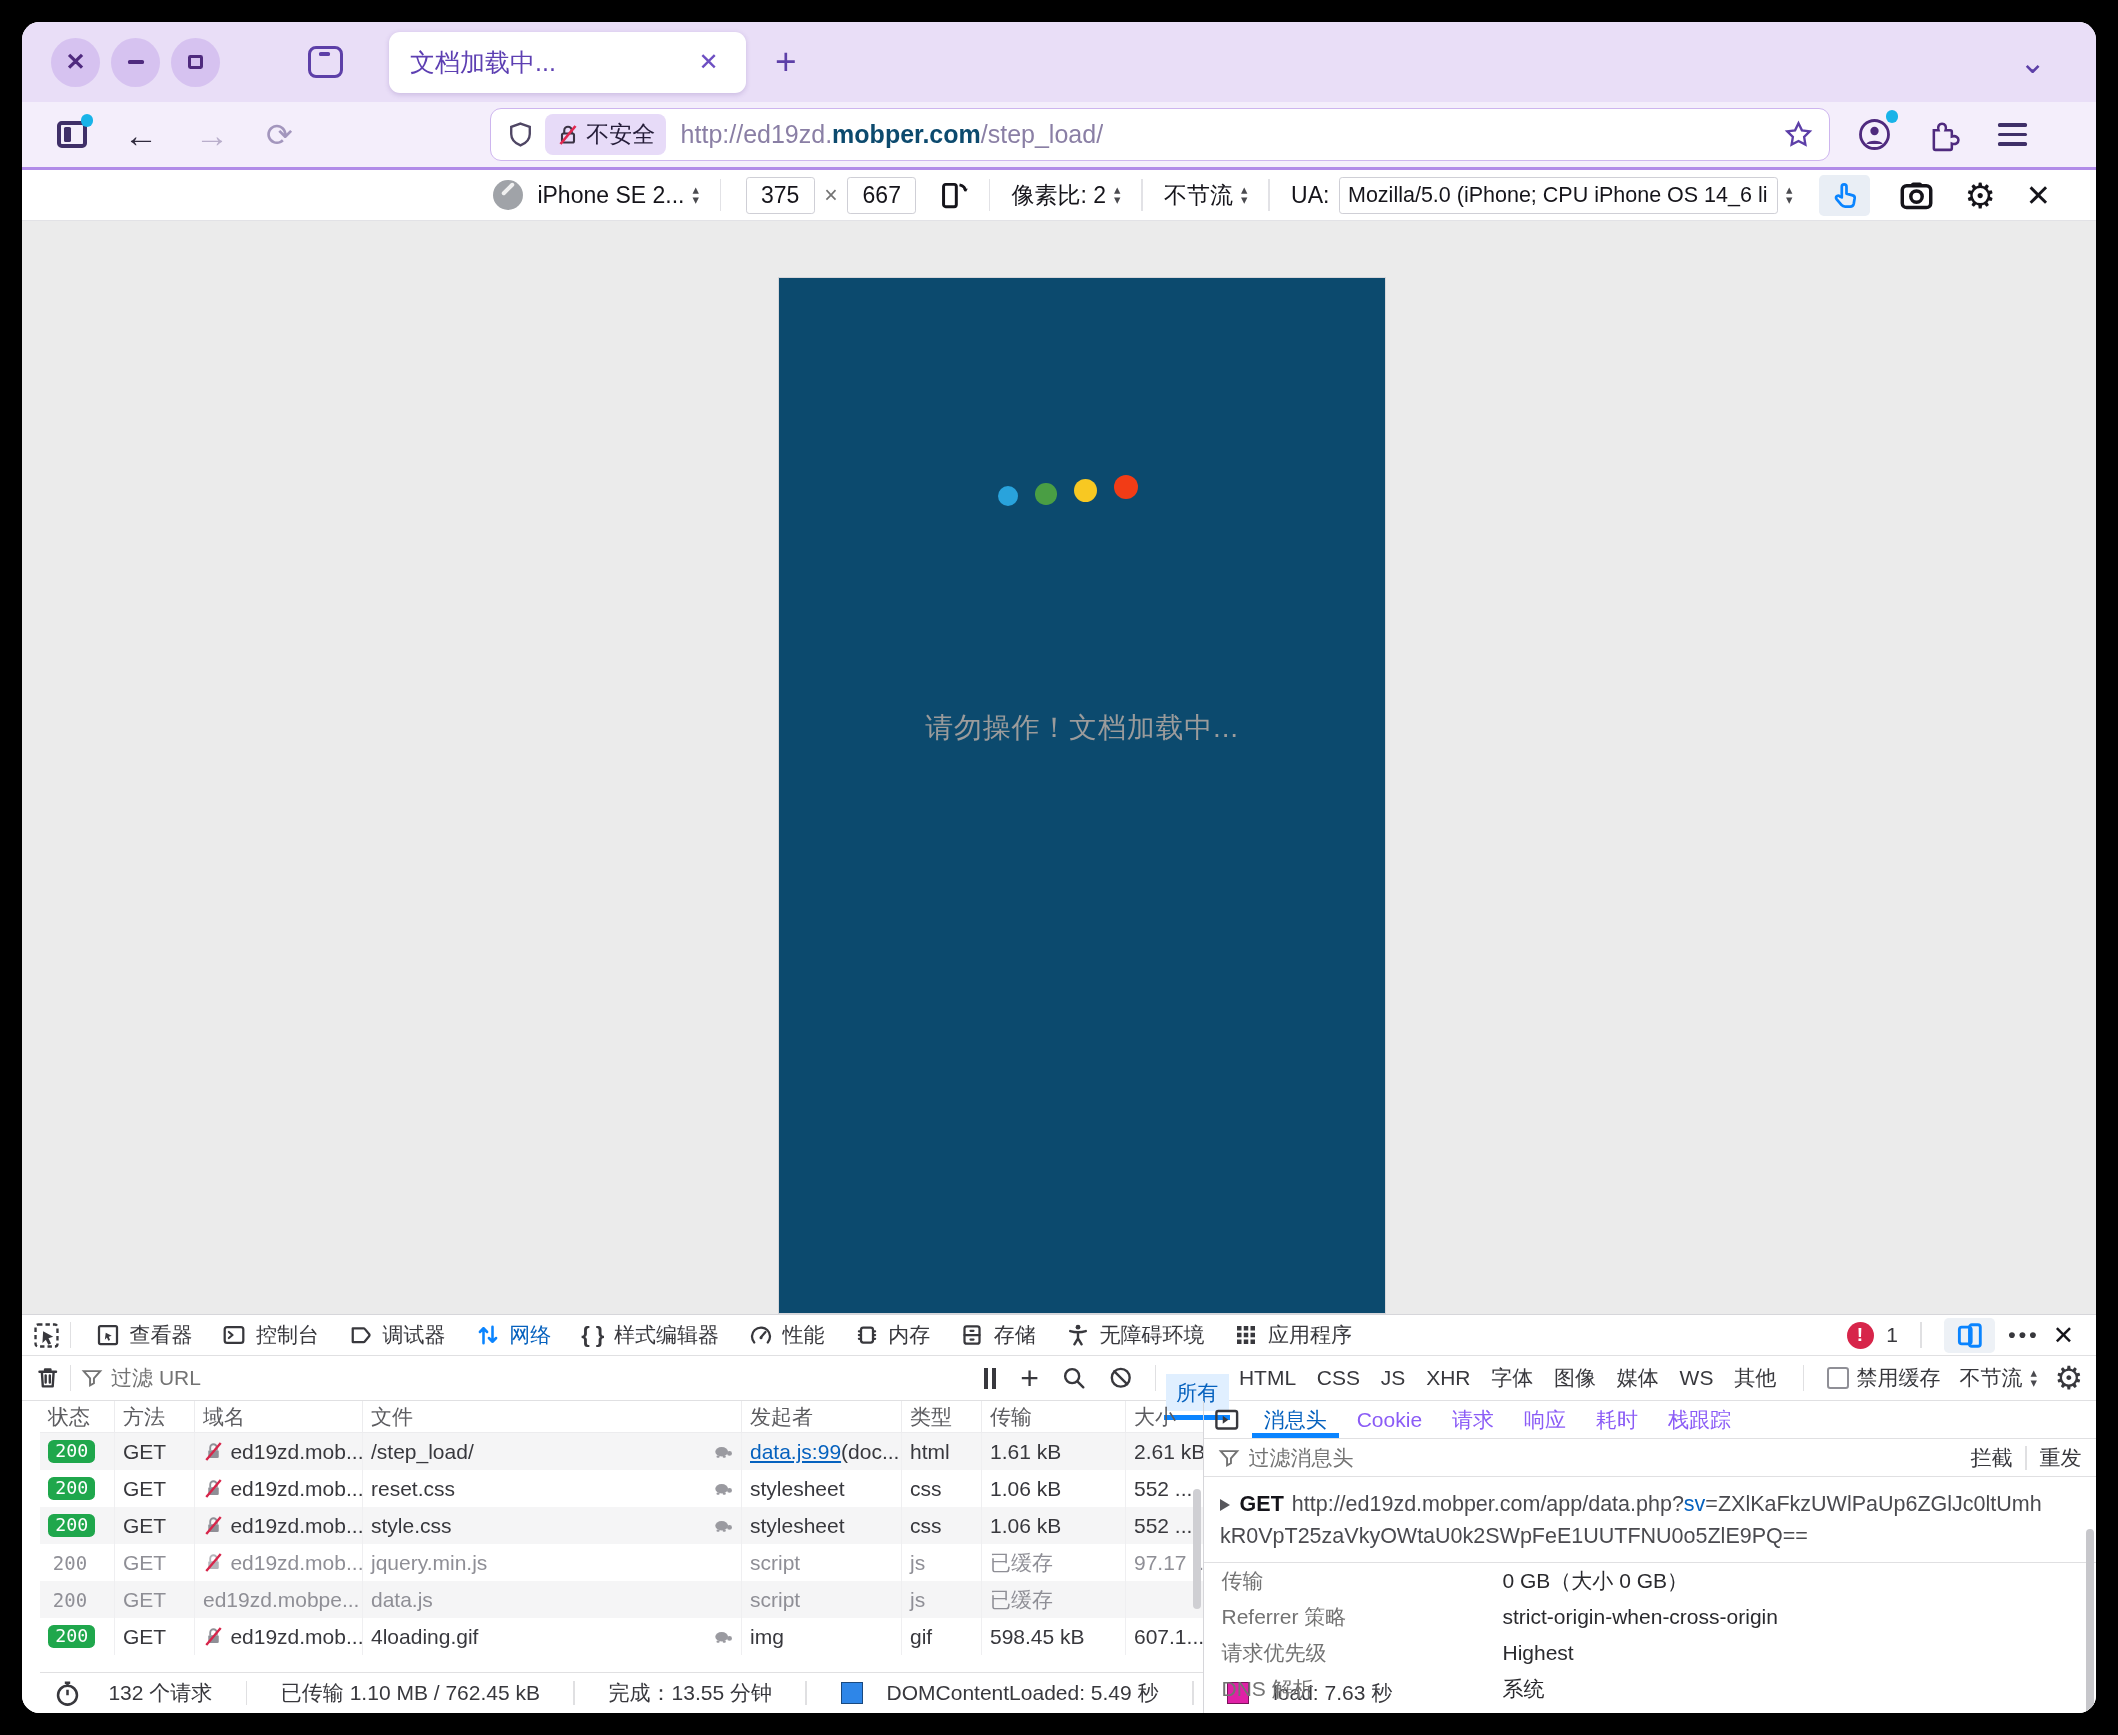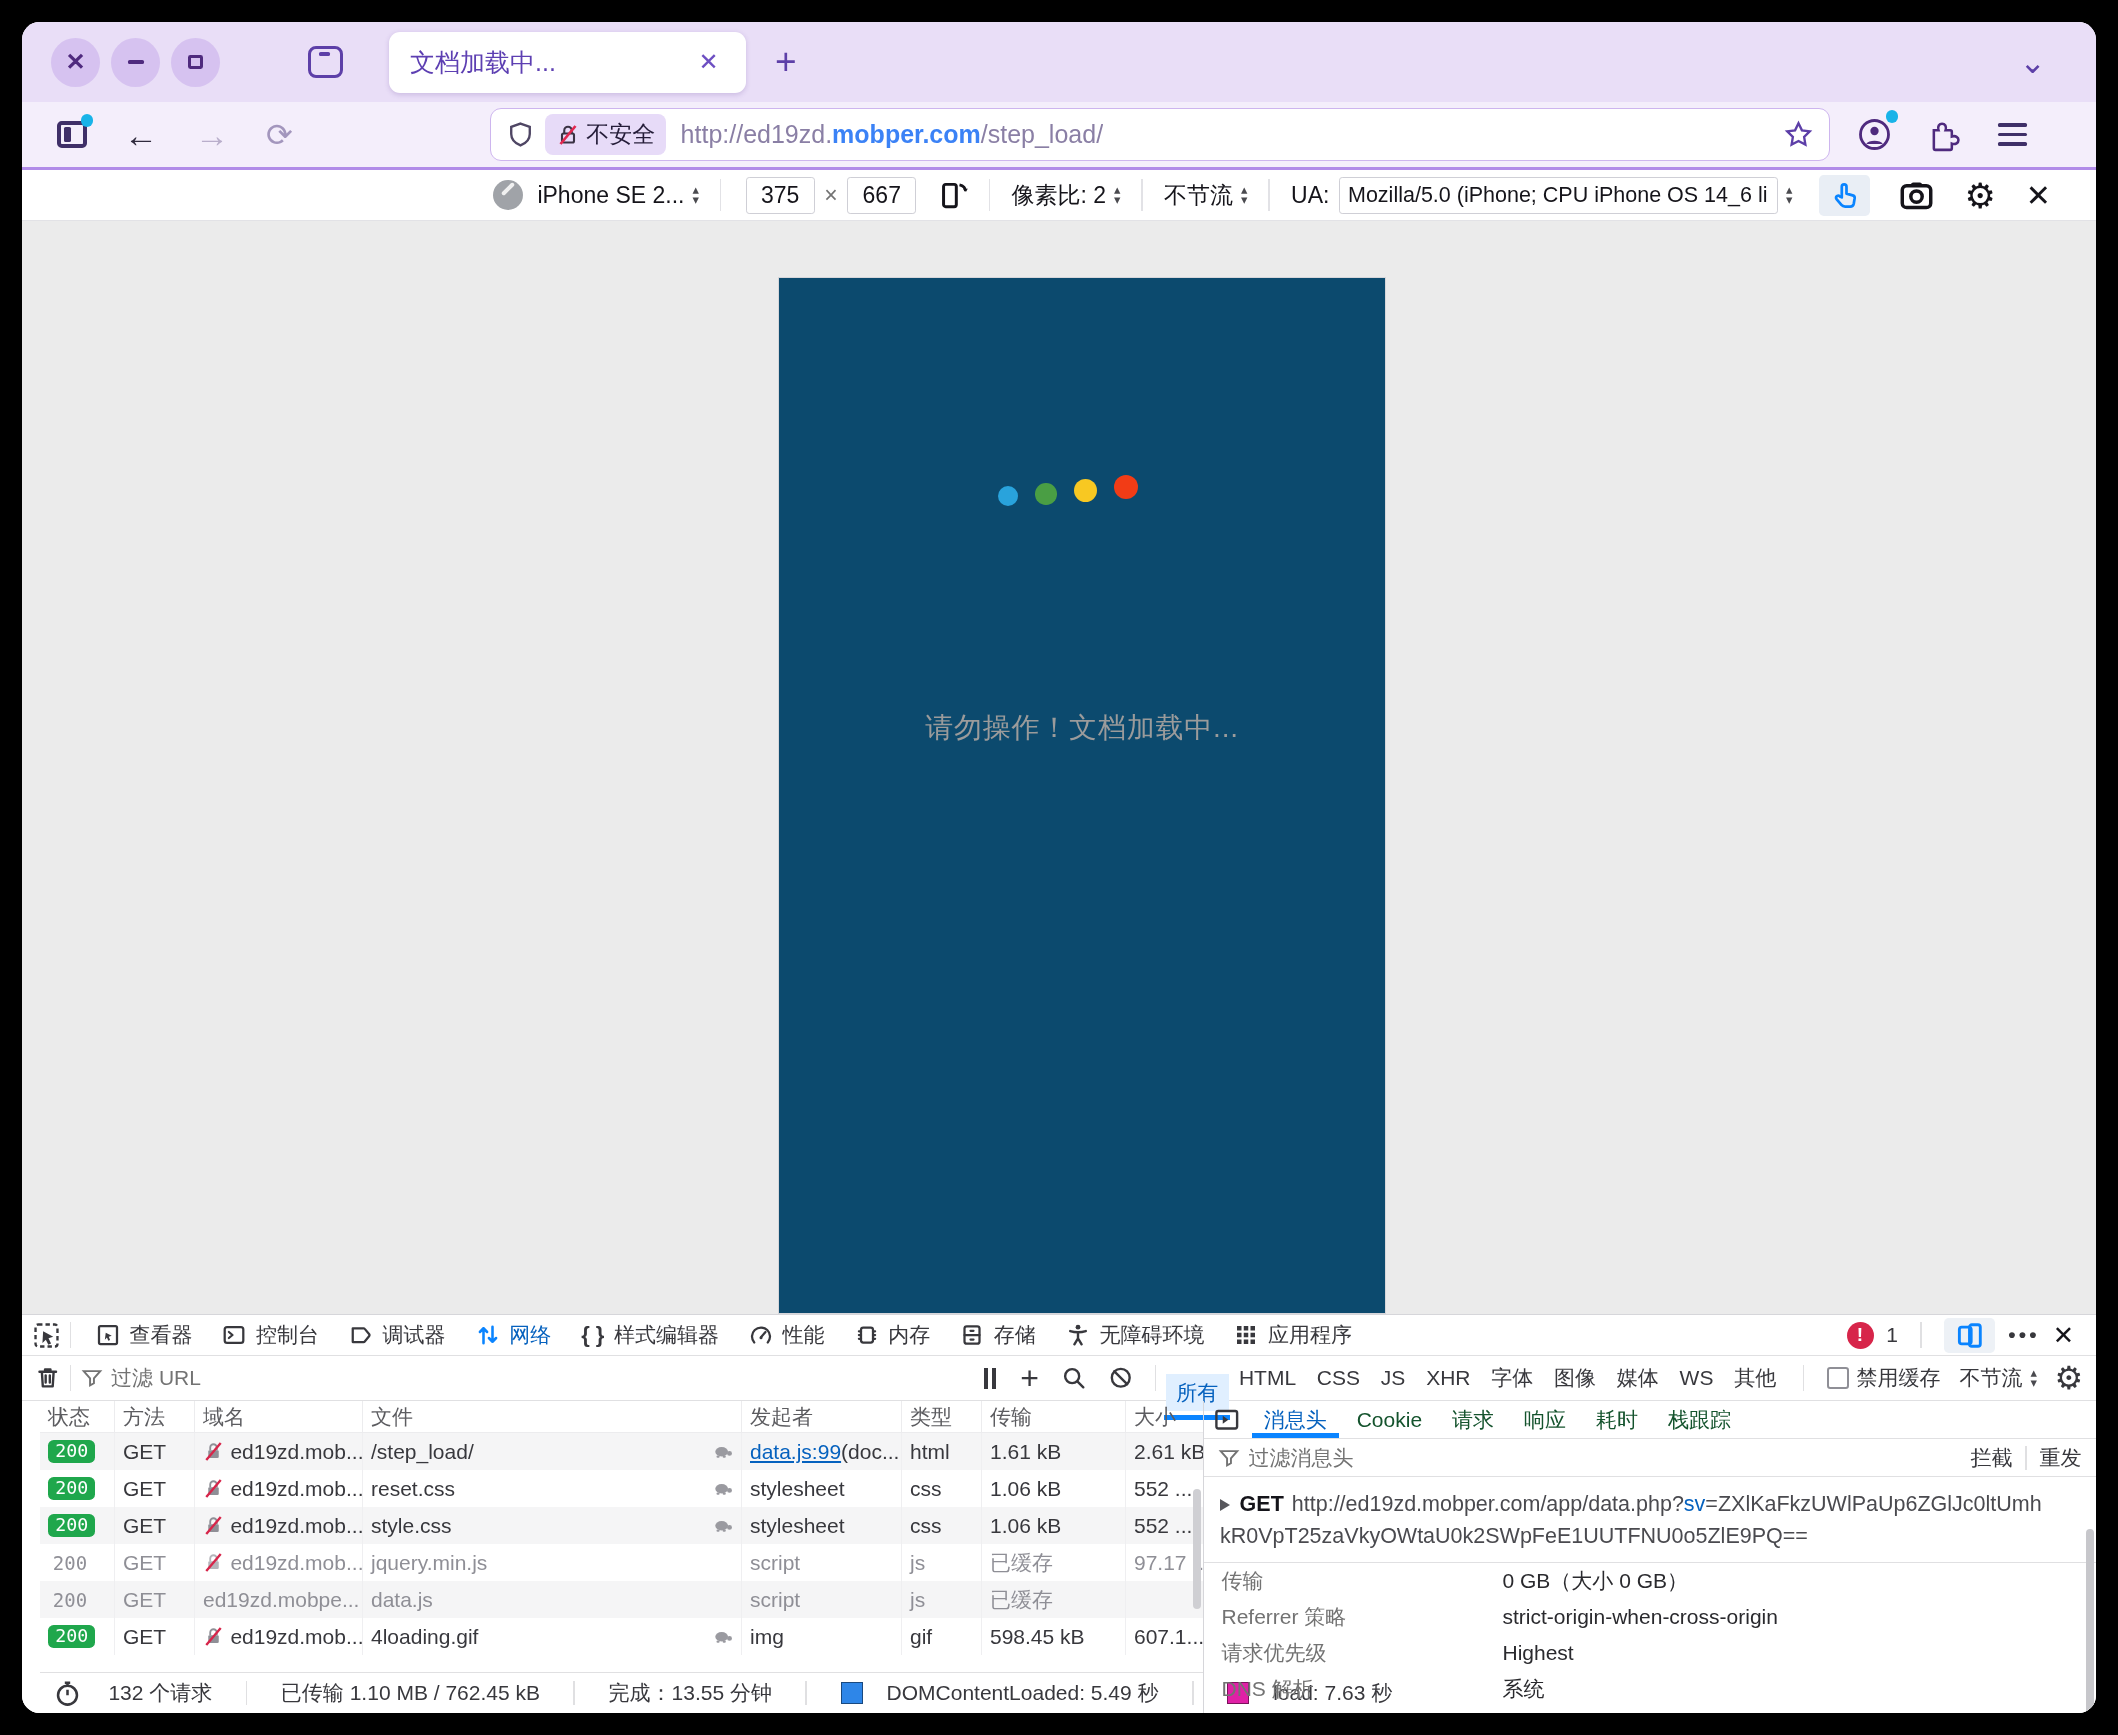--- a/index.html
+++ b/index.html
@@ -31,21 +31,21 @@
   .arrow { font-size:34px; color:#2f2a3d; line-height:1; }
   .arrow.dis { color:#b9aecb; }
   .reload { font-size:32px; color:#a396bd; }
   .urlbar { flex:1; height:53px; margin-left:160px; margin-right:27px; background:#fff; border:1.6px solid #cdb5ee;
             border-radius:11px; display:flex; align-items:center; padding:0 16px; }
   .shield { flex:none; }
   .insecure-badge { display:flex; align-items:center; gap:6.4px; background:#e7dbf8; border-radius:8px;
                     padding:4.8px 11px; margin-left:11px; color:#241c38; font-size:23px; }
   .url-text { font-size:25px; margin-left:14.4px; white-space:nowrap; overflow:hidden; }
   .url-dim { color:#8a7fa5; }
-  .url-strong { color:#3b82f6; font-weight:bold; }
+  .url-strong { color:#0c4a6e; font-weight:bold; }
   .star { margin-left:auto; flex:none; }
   .acct { position:relative; margin-right:35px; }
   .burger { display:flex; flex-direction:column; gap:6.4px; margin-right:69px; }
   .burger i { display:block; width:29px; height:3.2px; background:#3f2f68; border-radius:1.6px; }
   .accent-line { height:3.2px; background:#b18bе8; background:#b18be8; flex:none; }
 
   
   .rdm { height:51px; background:#fff; border-bottom:1.6px solid #e2e2e6; display:flex; align-items:center;
          padding-left:471px; font-size:23px; color:#15141a; flex:none; }
   .rdm-sep { width:1.6px; height:32px; background:#e2e2e6; margin:0 21px; flex:none; }
@@ -119,21 +119,21 @@
   .init-link { color:#0561be; text-decoration:underline; }
   .net-scroll { position:absolute; right:1.6px; top:88px; width:8px; height:120px; background:#cfcfd3; border-radius:4px; }
 
   .net-statusbar { margin-top:auto; height:41px; border-top:1.6px solid #e0e0e2; display:flex; align-items:center;
                    padding:0 14.4px; background:#fff; flex:none; white-space:nowrap;gap:16px; }
   .sb-sep { width:1.6px; height:24px; background:#e0e0e2; margin:0 17.5px; flex:none; }
   .sq { width:22px; height:22px; display:inline-block; margin-right:8px; border:1.6px solid rgba(0,0,0,.45); flex:none; }
 
   .details-pane { flex:1; display:flex; flex-direction:column; min-width:0; position:relative; }
   .dp-tabs { height:38px; display:flex; align-items:center; border-bottom:1.6px solid #e0e0e2; padding:0 9.6px; flex:none; }
-  .dp-tab { position:relative; padding:0 15px; height:100%; display:flex; align-items:center; color:#14532d; }
+  .dp-tab { position:relative; padding:0 15px; height:100%; display:flex; align-items:center; color:#8b5cf6; }
   .dp-tab.active { color:#0561be; }
   .dp-tab.active:after { content:""; position:absolute; left:3.2px; right:3.2px; bottom:0; height:4.8px; background:#0a84ff; }
   .dp-filter { height:38px; border-bottom:1.6px solid #e0e0e2; display:flex; align-items:center; padding:0 14.4px; flex:none; }
   .dp-actions { margin-left:auto; display:flex; align-items:center; }
   .dp-actions .sb-sep { margin:0 12.8px; }
   .dp-request { padding:11px 45px 9.6px 16px; border-bottom:1.6px solid #e0e0e2; line-height:32px; font-size:21.5px;
                 word-break:break-all; color:#4a4a4f; flex:none; }
   .caret { display:inline-block; width:0; height:0; border-left:10.4px solid #57575c; border-top:6.4px solid transparent;
            border-bottom:6.4px solid transparent; margin-right:9.6px; }
   .req-method { font-weight:bold; color:#15141a; margin-right:8px; }

